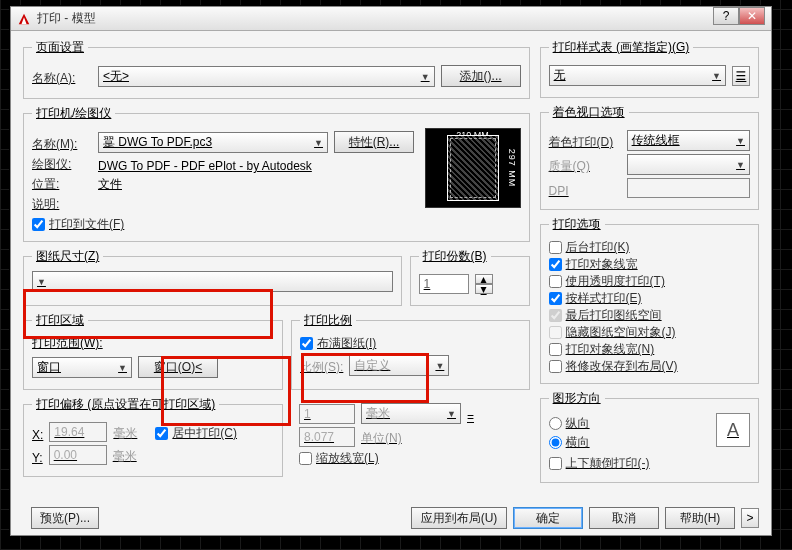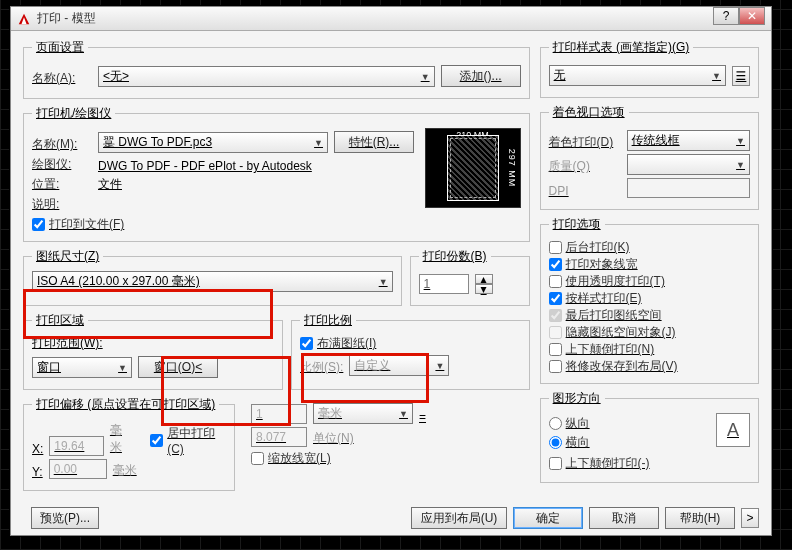--- a/index.html
+++ b/index.html
@@ -122,21 +122,20 @@
               <div class="preview-inner"></div>
               <span class="sidelbl">297 MM</span>
             </div>
           </div>
         </fieldset>
 
         <div class="two-up">
           <fieldset style="flex:1;">
             <legend>图纸尺寸(Z)</legend>
             <div class="sel">
-              <span>ISO A4 (210.00 x 297.00 毫米)</span>
                 <span>▼</span>
             </div>
           </fieldset>
           <fieldset style="width:120px;">
             <legend>打印份数(B)</legend>
             <div class="row">
               <div class="txt" style="width:50px;">
                   <span>1</span>
                 </div>
               <div style="display:flex; flex-direction:column;">
@@ -169,21 +168,21 @@
               <span class="disabled">比例(S):</span>
               <div class="sel small disabled">
                 <span>自定义</span>
                   <span>▼</span>
               </div>
             </div>
           </fieldset>
         </div>
 
         <div class="two-up">
-          <fieldset style="width:212px;">
+          <fieldset style="width:260px;">
             <legend>打印偏移 (原点设置在可打印区域)</legend>
             <div class="row">
               <span>X:</span>
               <div class="txt dis">
                   <span>19.64</span>
                 </div>
               <span class="disabled">毫米</span>
               <div class="chk" style="margin-left:12px;">
                 <input type="checkbox" checked="" style="">
                 <label>居中打印(C)</label>
@@ -277,21 +276,21 @@
           <div class="chk">
               <input type="checkbox" checked="" disabled="" style="">
               <label class="disabled">最后打印图纸空间</label>
             </div>
           <div class="chk">
               <input type="checkbox" disabled="" style="">
               <label class="disabled">隐藏图纸空间对象(J)</label>
             </div>
           <div class="chk">
               <input type="checkbox" style="">
-              <label>上下颠倒打印(N)</label>
+              <label>打印对象线宽(N)</label>
             </div>
           <div class="chk">
               <input type="checkbox" style="">
               <label>将修改保存到布局(V)</label>
             </div>
         </fieldset>
 
         <fieldset>
           <legend>图形方向</legend>
           <div style="display:flex;">

